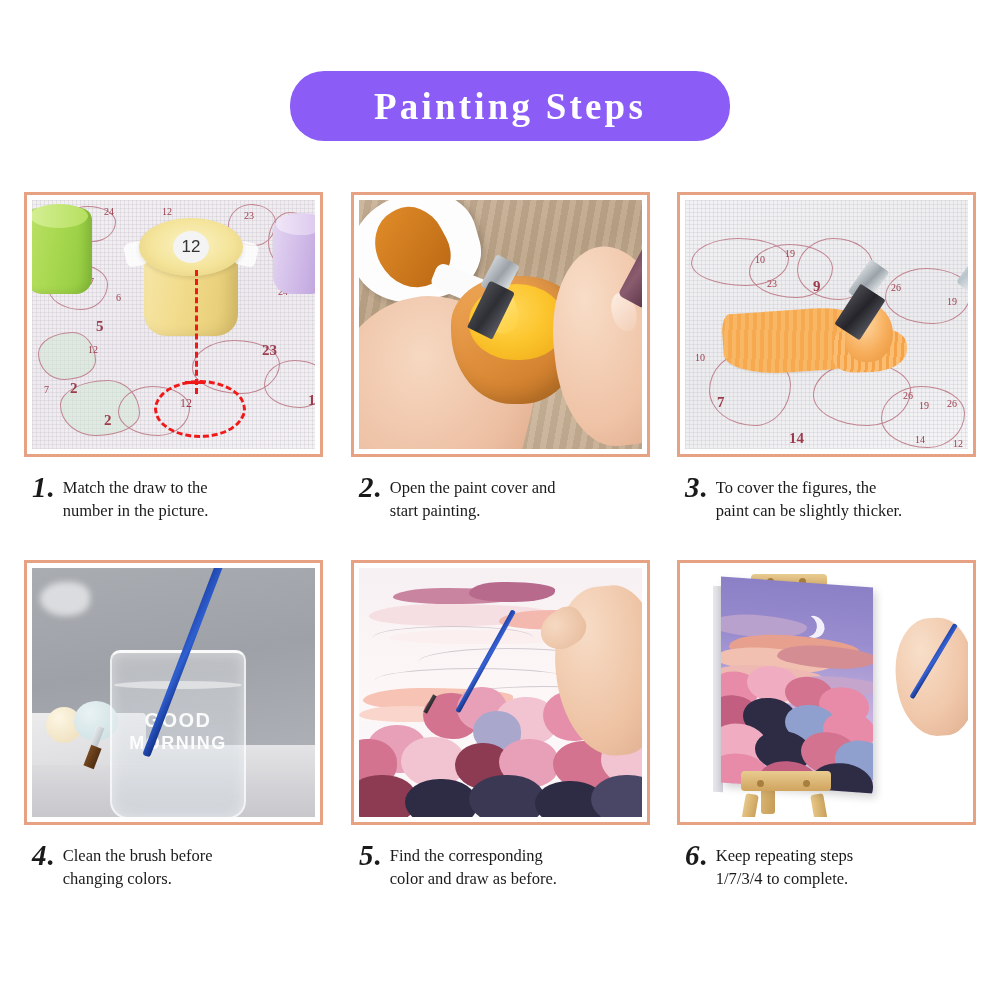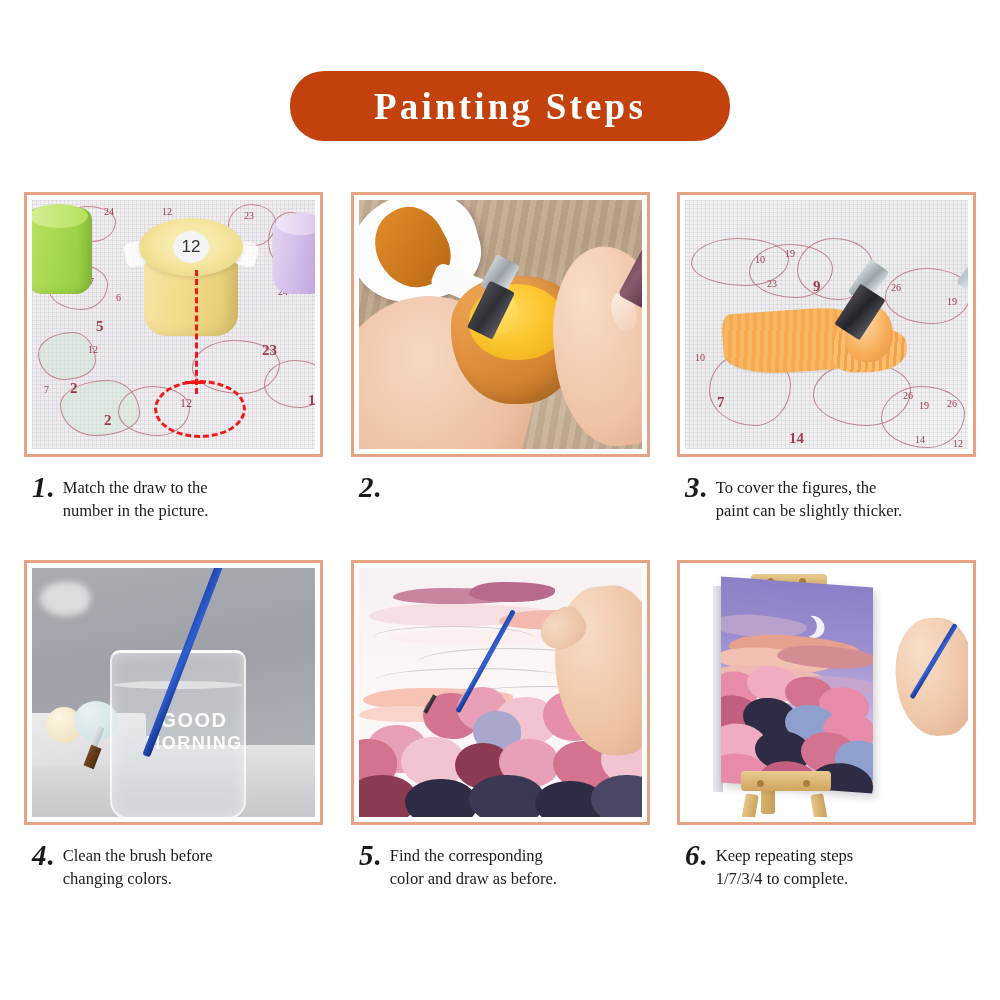--- a/index.html
+++ b/index.html
@@ -15,21 +15,21 @@
     overflow: hidden;
   }
 
   
   #title-banner {
     position: absolute;
     left: 290px;
     top: 71px;
     width: 440px;
     height: 70px;
-    background: #c2410c;
+    background: #8b5cf6;
     border-radius: 34px;
     display: flex;
     align-items: center;
     justify-content: center;
   }
   #title-text {
     color: #ffffff;
     font-size: 37px;
     font-weight: bold;
     letter-spacing: 3.2px;
@@ -350,21 +350,21 @@
   }
   .ph4-waterline {
     position:absolute; left:2px; right:2px; top:28px; height:8px;
     background: rgba(255,255,255,.5);
     border-radius:50%;
   }
   .ph4-txt1, .ph4-txt2 {
     position:absolute; width:100%; text-align:center;
     color: rgba(255,255,255,.92);
     font-family: "Liberation Sans", sans-serif;
-    font-weight: bold; letter-spacing:1.5px;padding-left:16px;
+    font-weight: bold; letter-spacing:1.5px;
   }
   .ph4-txt1 { top:56px; font-size:20px; }
   .ph4-txt2 { top:80px; font-size:18px; }
   .ph4-brush {
     position:absolute; left:110px; top:-28px; width:8px; height:216px;
     background: linear-gradient(95deg,#1f43a8,#2f5fd0,#143189);
     border-radius:3px;
     transform: rotate(21deg);
     transform-origin: bottom center;
   }
@@ -561,20 +561,22 @@
       </div>
       <div class="ph2-fingers"></div>
       <div class="ph2-nail"></div>
       <div class="ph2-brush-handle"></div>
       <div class="ph2-ferrule"></div>
       <div class="ph2-bristle"></div>
     </div>
   </div>
   <div class="caption">
     <div class="step-num"><span>2</span><span class="dot">.</span></div>
+    <div class="step-text">Open the paint cover and
+start painting.</div>
   </div>
 </div>
 
 <div class="step-card row1 col3">
   <div class="photo-frame">
     <div class="photo">
       <div class="ph3-bg"></div>
 
       <div class="blob" style="left:6px;top:38px;width:96px;height:46px;"></div>
       <div class="blob" style="left:64px;top:44px;width:82px;height:52px;"></div>

